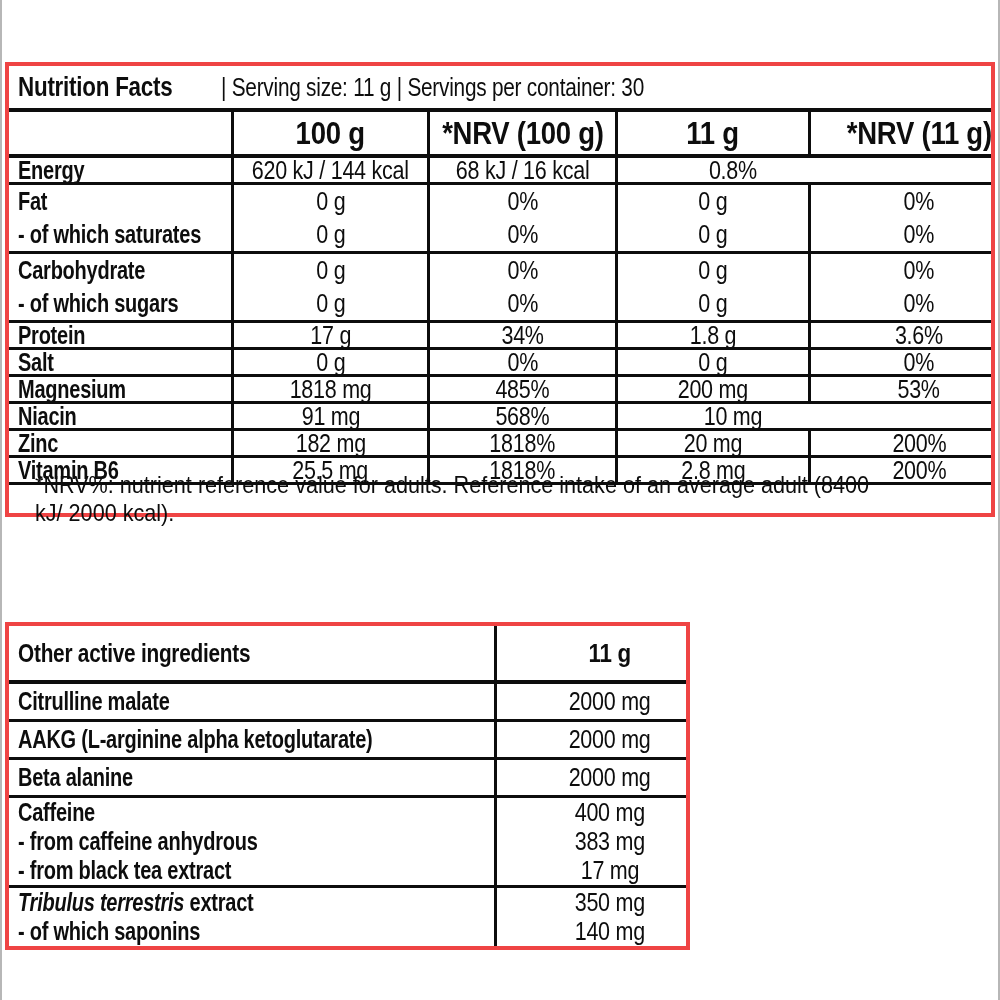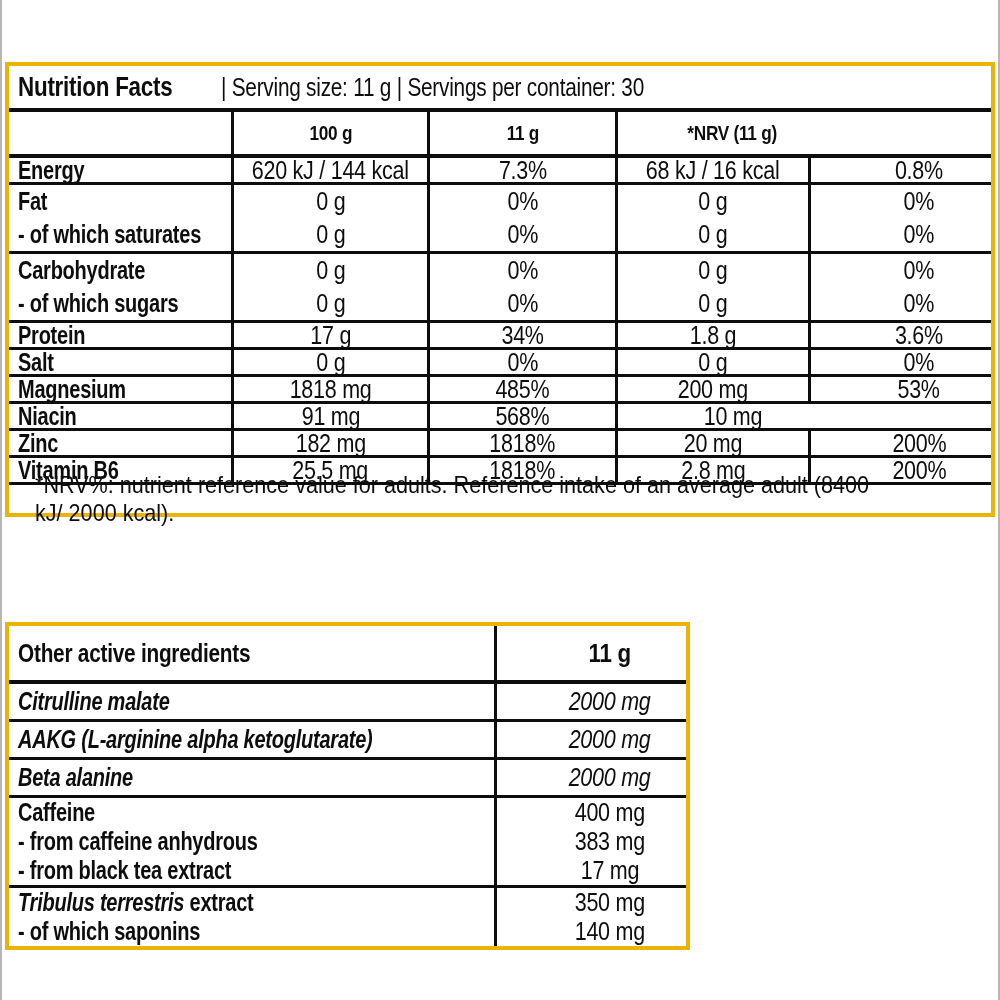--- a/index.html
+++ b/index.html
@@ -4,36 +4,36 @@
 <style>
   html,body{margin:0;padding:0;}
   body{
     width:1000px;height:1000px;position:relative;background:#ffffff;
     font-family:"Liberation Sans",sans-serif;color:#0d0d0d;overflow:hidden;
   }
   .edge{position:absolute;top:0;bottom:0;width:2px;background:#b7b7b7;}
   .edge.left{left:0;}
   .edge.right{right:0;}
 
-  section{box-sizing:border-box;position:absolute;background:#fff;border:4px solid #eab308;}
+  section{box-sizing:border-box;position:absolute;background:#fff;border:4px solid #ef4444;}
   #t1{left:5px;top:62px;width:990px;}
   #t2{left:5px;top:622px;width:685px;}
 
   
   .cx{display:inline-block;white-space:nowrap;transform:scaleX(0.86);letter-spacing:-0.3px;}
   .cxl{transform:scaleX(0.8);transform-origin:0 50%;}
 
   
   .nf-title{height:42px;display:flex;align-items:center;padding-left:9px;border-bottom:4px solid #0d0d0d;}
   .ttl{font-weight:700;font-size:28px;}
   .info{font-size:26px;margin-left:10px;}
 
   .nf-grid{display:grid;grid-template-columns:225px 196px 188px 193px 1fr;}
   .nf-colhead{border-bottom:4px solid #0d0d0d;}
-  .nf-colhead .cell{height:42px;display:flex;align-items:center;justify-content:center;font-weight:700;font-size:20px;}
+  .nf-colhead .cell{height:42px;display:flex;align-items:center;justify-content:center;font-weight:700;font-size:32px;}
 
   .cell{border-right:3px solid #0d0d0d;min-width:0;}
   .cell:last-child{border-right:none;padding-left:36px;}
 
   .nf-row{border-bottom:3px solid #0d0d0d;}
   .label-cell{display:flex;flex-direction:column;justify-content:center;padding-left:9px;}
   .value-cell{display:flex;flex-direction:column;justify-content:center;}
   .line{display:flex;align-items:center;height:33px;}
   .vl{justify-content:center;}
   .nf-row.single .line{height:24px;text-align:center;}
@@ -47,21 +47,21 @@
   
   .oi-grid{display:grid;grid-template-columns:488px 1fr;}
   .oi-head{border-bottom:4px solid #0d0d0d;}
   .oi-head .cell{height:54px;display:flex;align-items:center;}
   .oi-head .hl{padding-left:9px;}
   .oi-head .hv{justify-content:center;}
   .hlbl{font-weight:700;font-size:26px;}
   .oi-row{border-bottom:3px solid #0d0d0d;}
   .oi-row:last-child{border-bottom:none;}
   .oi-row .line{height:29px;}
-  .oi-row.single .line{height:35px;font-style:italic;}
+  .oi-row.single .line{height:35px;}
 </style>
 </head>
 <body>
 
 <div class="page">
   <div class="edge left"></div>
   <div class="edge right"></div>
 
   <section id="t1">
     <div class="nf-title">
@@ -70,42 +70,40 @@
     </div>
 
     <div class="nf-grid nf-colhead">
       <div class="cell">
           <span class="cx"></span>
         </div>
       <div class="cell">
           <span class="cx">100 g</span>
         </div>
       <div class="cell">
+          <span class="cx">*NRV (100 g)</span>
+        </div>
+      <div class="cell">
           <span class="cx">11 g</span>
         </div>
       <div class="cell">
           <span class="cx">*NRV (11 g)</span>
         </div>
     </div>
 
     <div id="nf-body">
         <div class="nf-grid nf-row single">
           <div class="cell label-cell">
             <div class="line">
               <span class="cx cxl lbl">Energy</span>
             </div>
           </div>
           <div class="cell value-cell">
             <div class="line vl">
               <span class="cx val">620 kJ / 144 kcal</span>
-            </div>
-          </div>
-          <div class="cell value-cell">
-            <div class="line vl">
-              <span class="cx val">7.3%</span>
             </div>
           </div>
           <div class="cell value-cell">
             <div class="line vl">
               <span class="cx val">68 kJ / 16 kcal</span>
             </div>
           </div>
           <div class="cell value-cell">
             <div class="line vl">
               <span class="cx val">0.8%</span>

